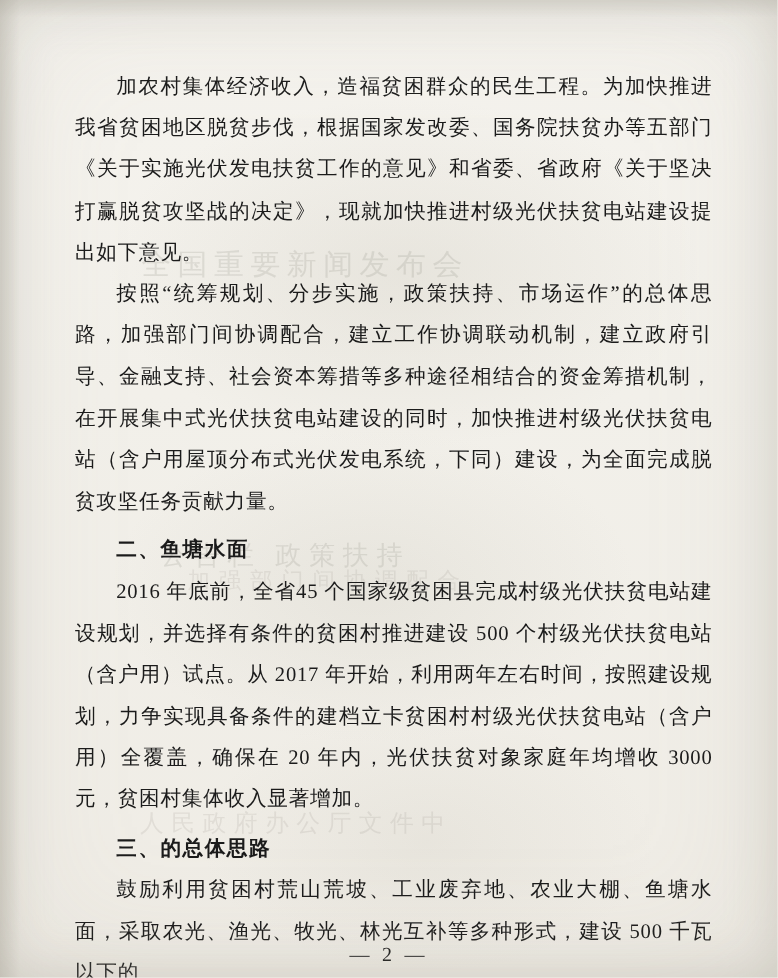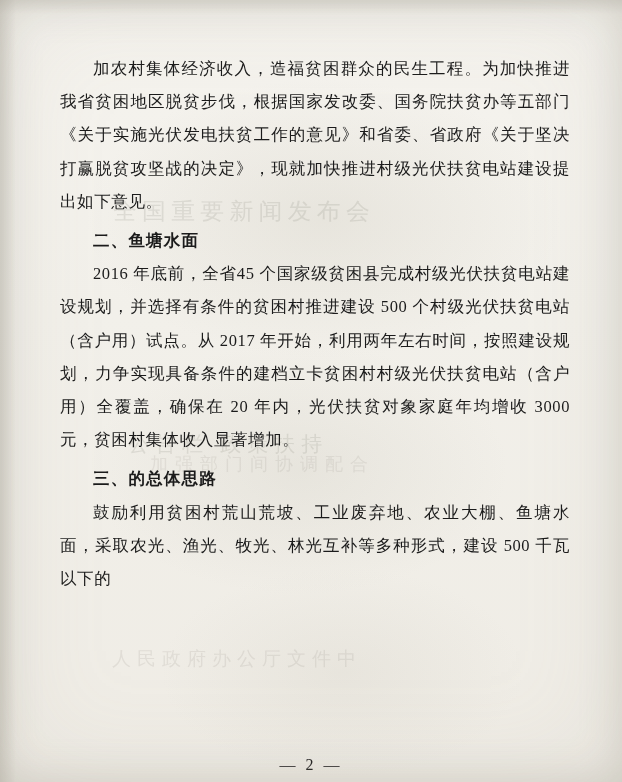--- a/index.html
+++ b/index.html
@@ -104,20 +104,21 @@
 <div class="paper-texture"></div>
 
 <div class="bleed bleed-1">全国重要新闻发布会</div>
 <div class="bleed bleed-2">公告栏 政策扶持</div>
 <div class="bleed bleed-3">加强部门间协调配合</div>
 <div class="bleed bleed-4">人民政府办公厅文件中</div>
 
 <div class="page">
   <div class="body-text">
     <p class="indent">加农村集体经济收入，造福贫困群众的民生工程。为加快推进我省贫困地区脱贫步伐，根据国家发改委、国务院扶贫办等五部门《关于实施光伏发电扶贫工作的意见》和省委、省政府《关于坚决打赢脱贫攻坚战的决定》，现就加快推进村级光伏扶贫电站建设提出如下意见。</p>
+    <p class="indent">按照“统筹规划、分步实施，政策扶持、市场运作”的总体思路，加强部门间协调配合，建立工作协调联动机制，建立政府引导、金融支持、社会资本筹措等多种途径相结合的资金筹措机制，在开展集中式光伏扶贫电站建设的同时，加快推进村级光伏扶贫电站（含户用屋顶分布式光伏发电系统，下同）建设，为全面完成脱贫攻坚任务贡献力量。</p>
     <p class="heading">二、鱼塘水面</p>
     <p class="indent">2016 年底前，全省45 个国家级贫困县完成村级光伏扶贫电站建设规划，并选择有条件的贫困村推进建设 500 个村级光伏扶贫电站（含户用）试点。从 2017 年开始，利用两年左右时间，按照建设规划，力争实现具备条件的建档立卡贫困村村级光伏扶贫电站（含户用）全覆盖，确保在 20 年内，光伏扶贫对象家庭年均增收 3000 元，贫困村集体收入显著增加。</p>
     <p class="heading">三、的总体思路</p>
     <p class="indent">鼓励利用贫困村荒山荒坡、工业废弃地、农业大棚、鱼塘水面，采取农光、渔光、牧光、林光互补等多种形式，建设 500 千瓦以下的</p>
   </div>
 </div>
 
 <div class="page-number">— 2 —</div>
 
 <div class="edge-left"></div>

